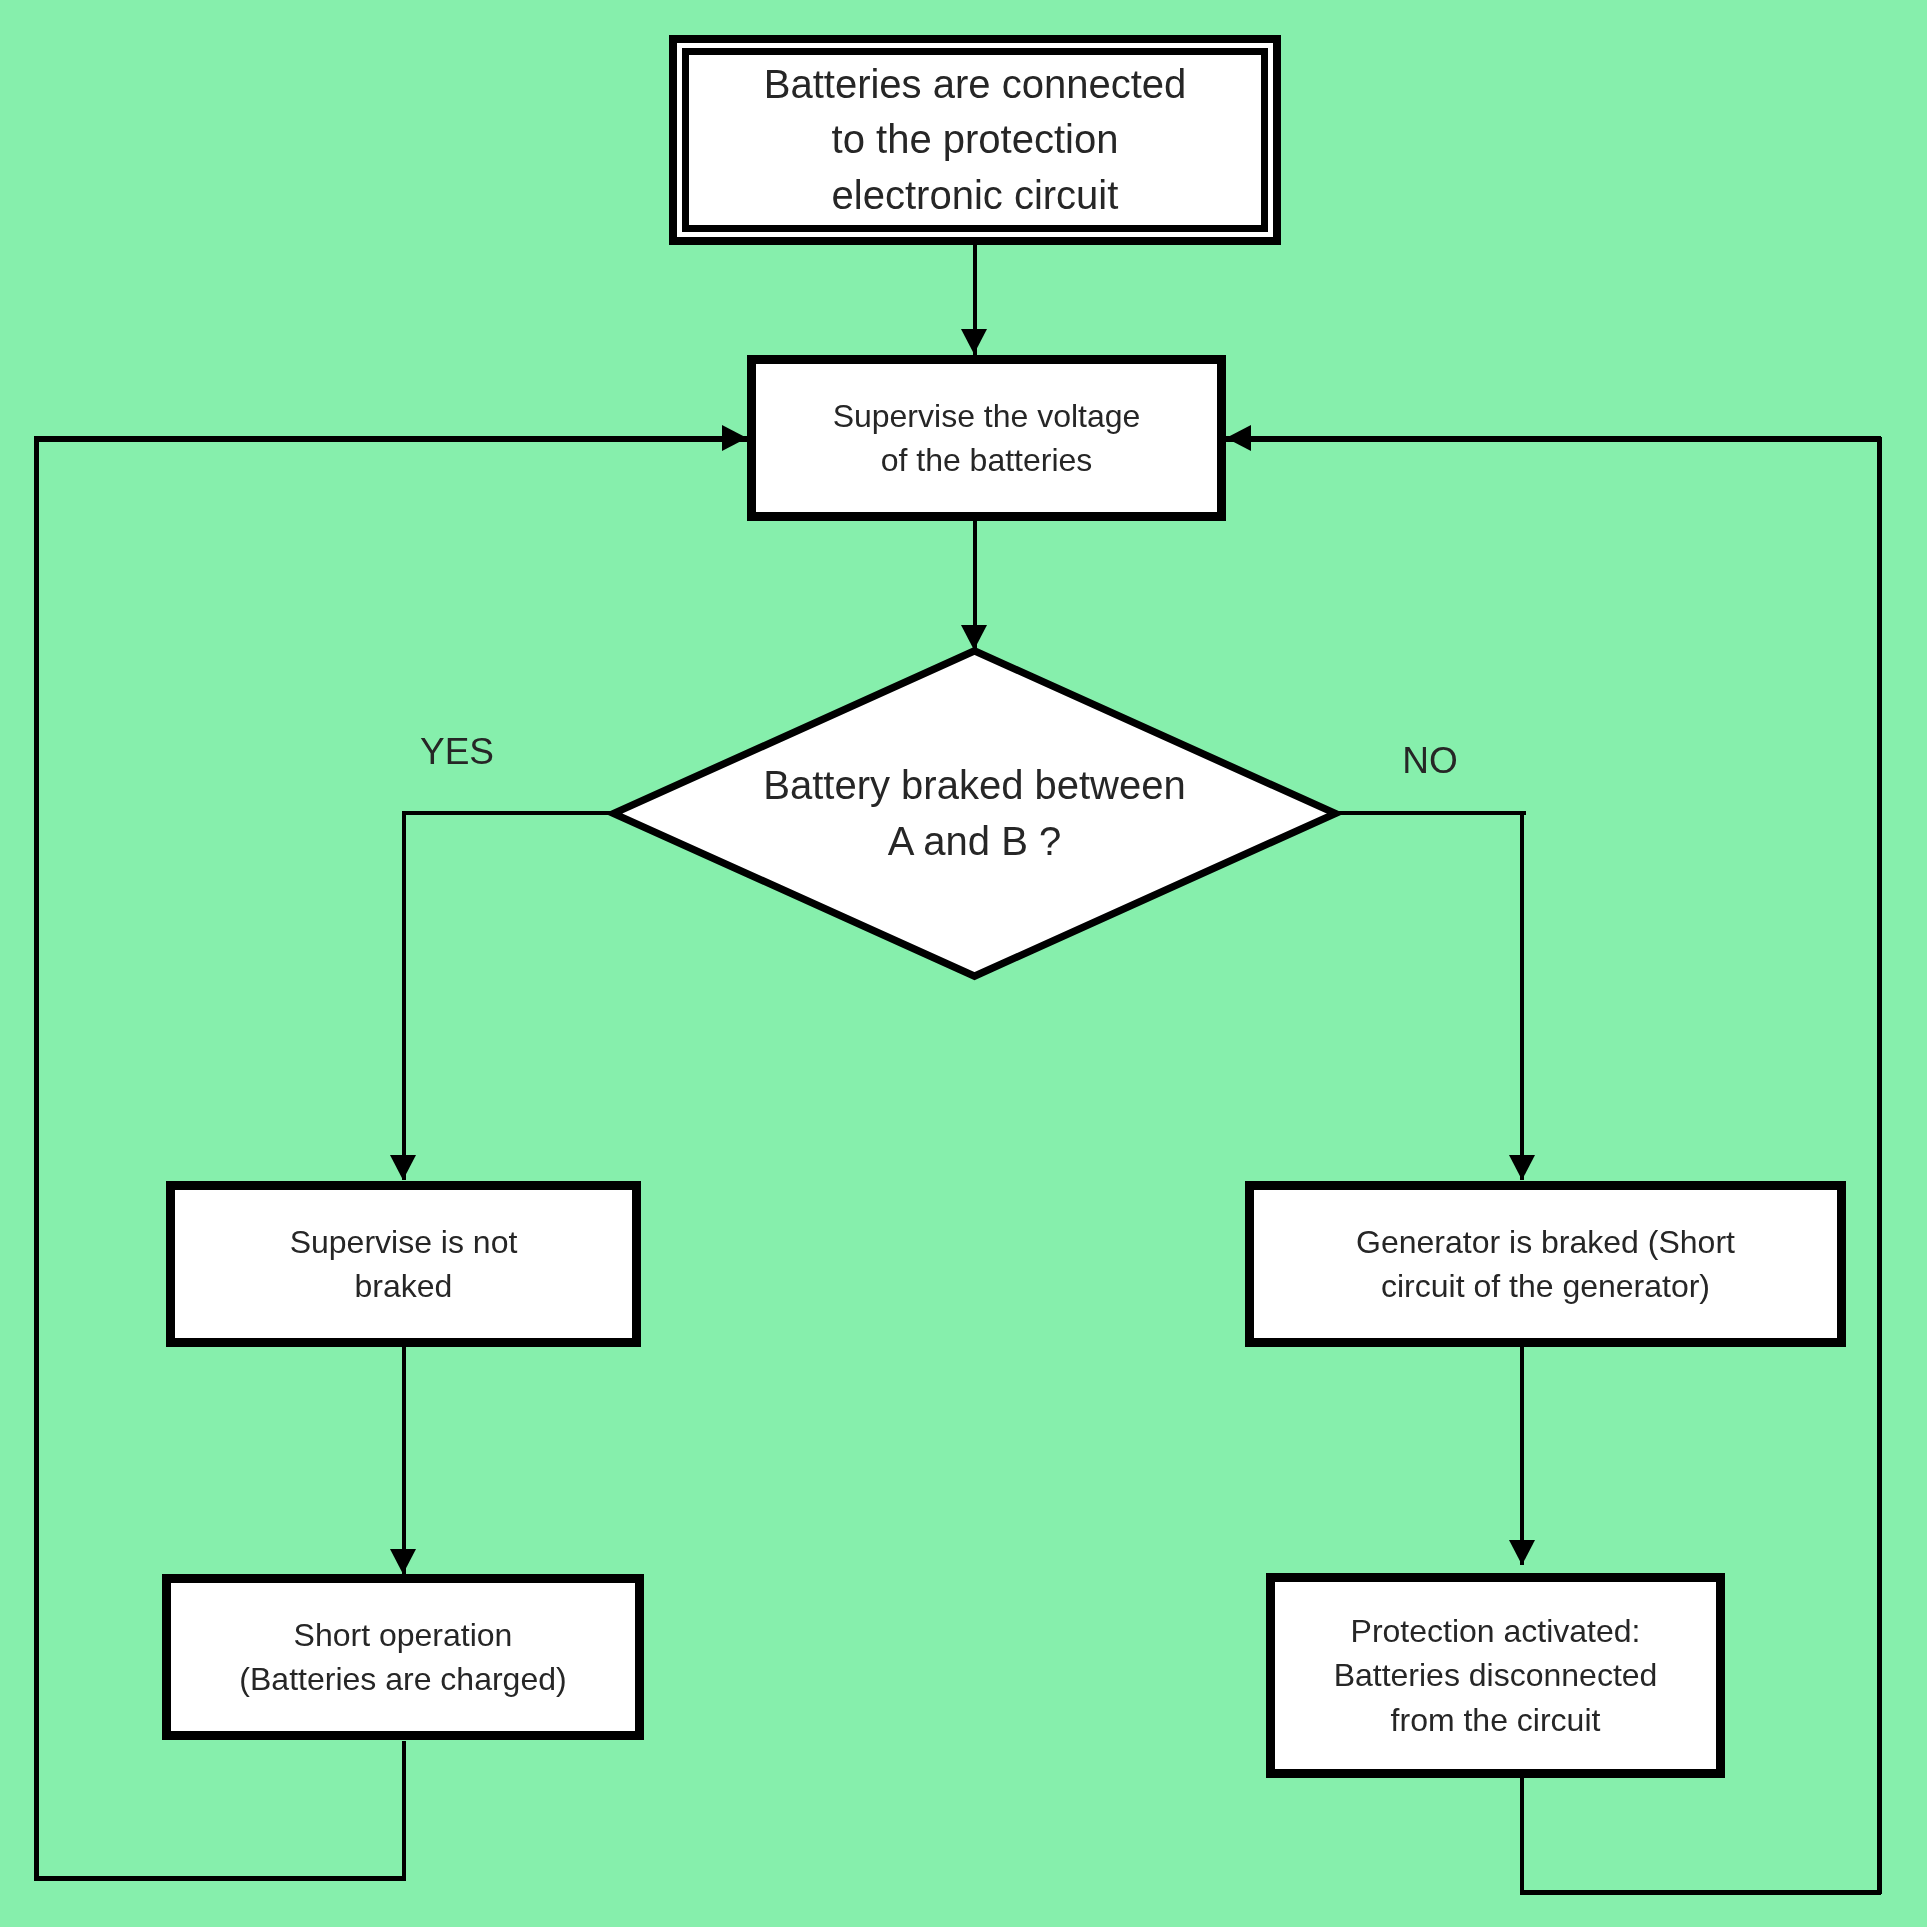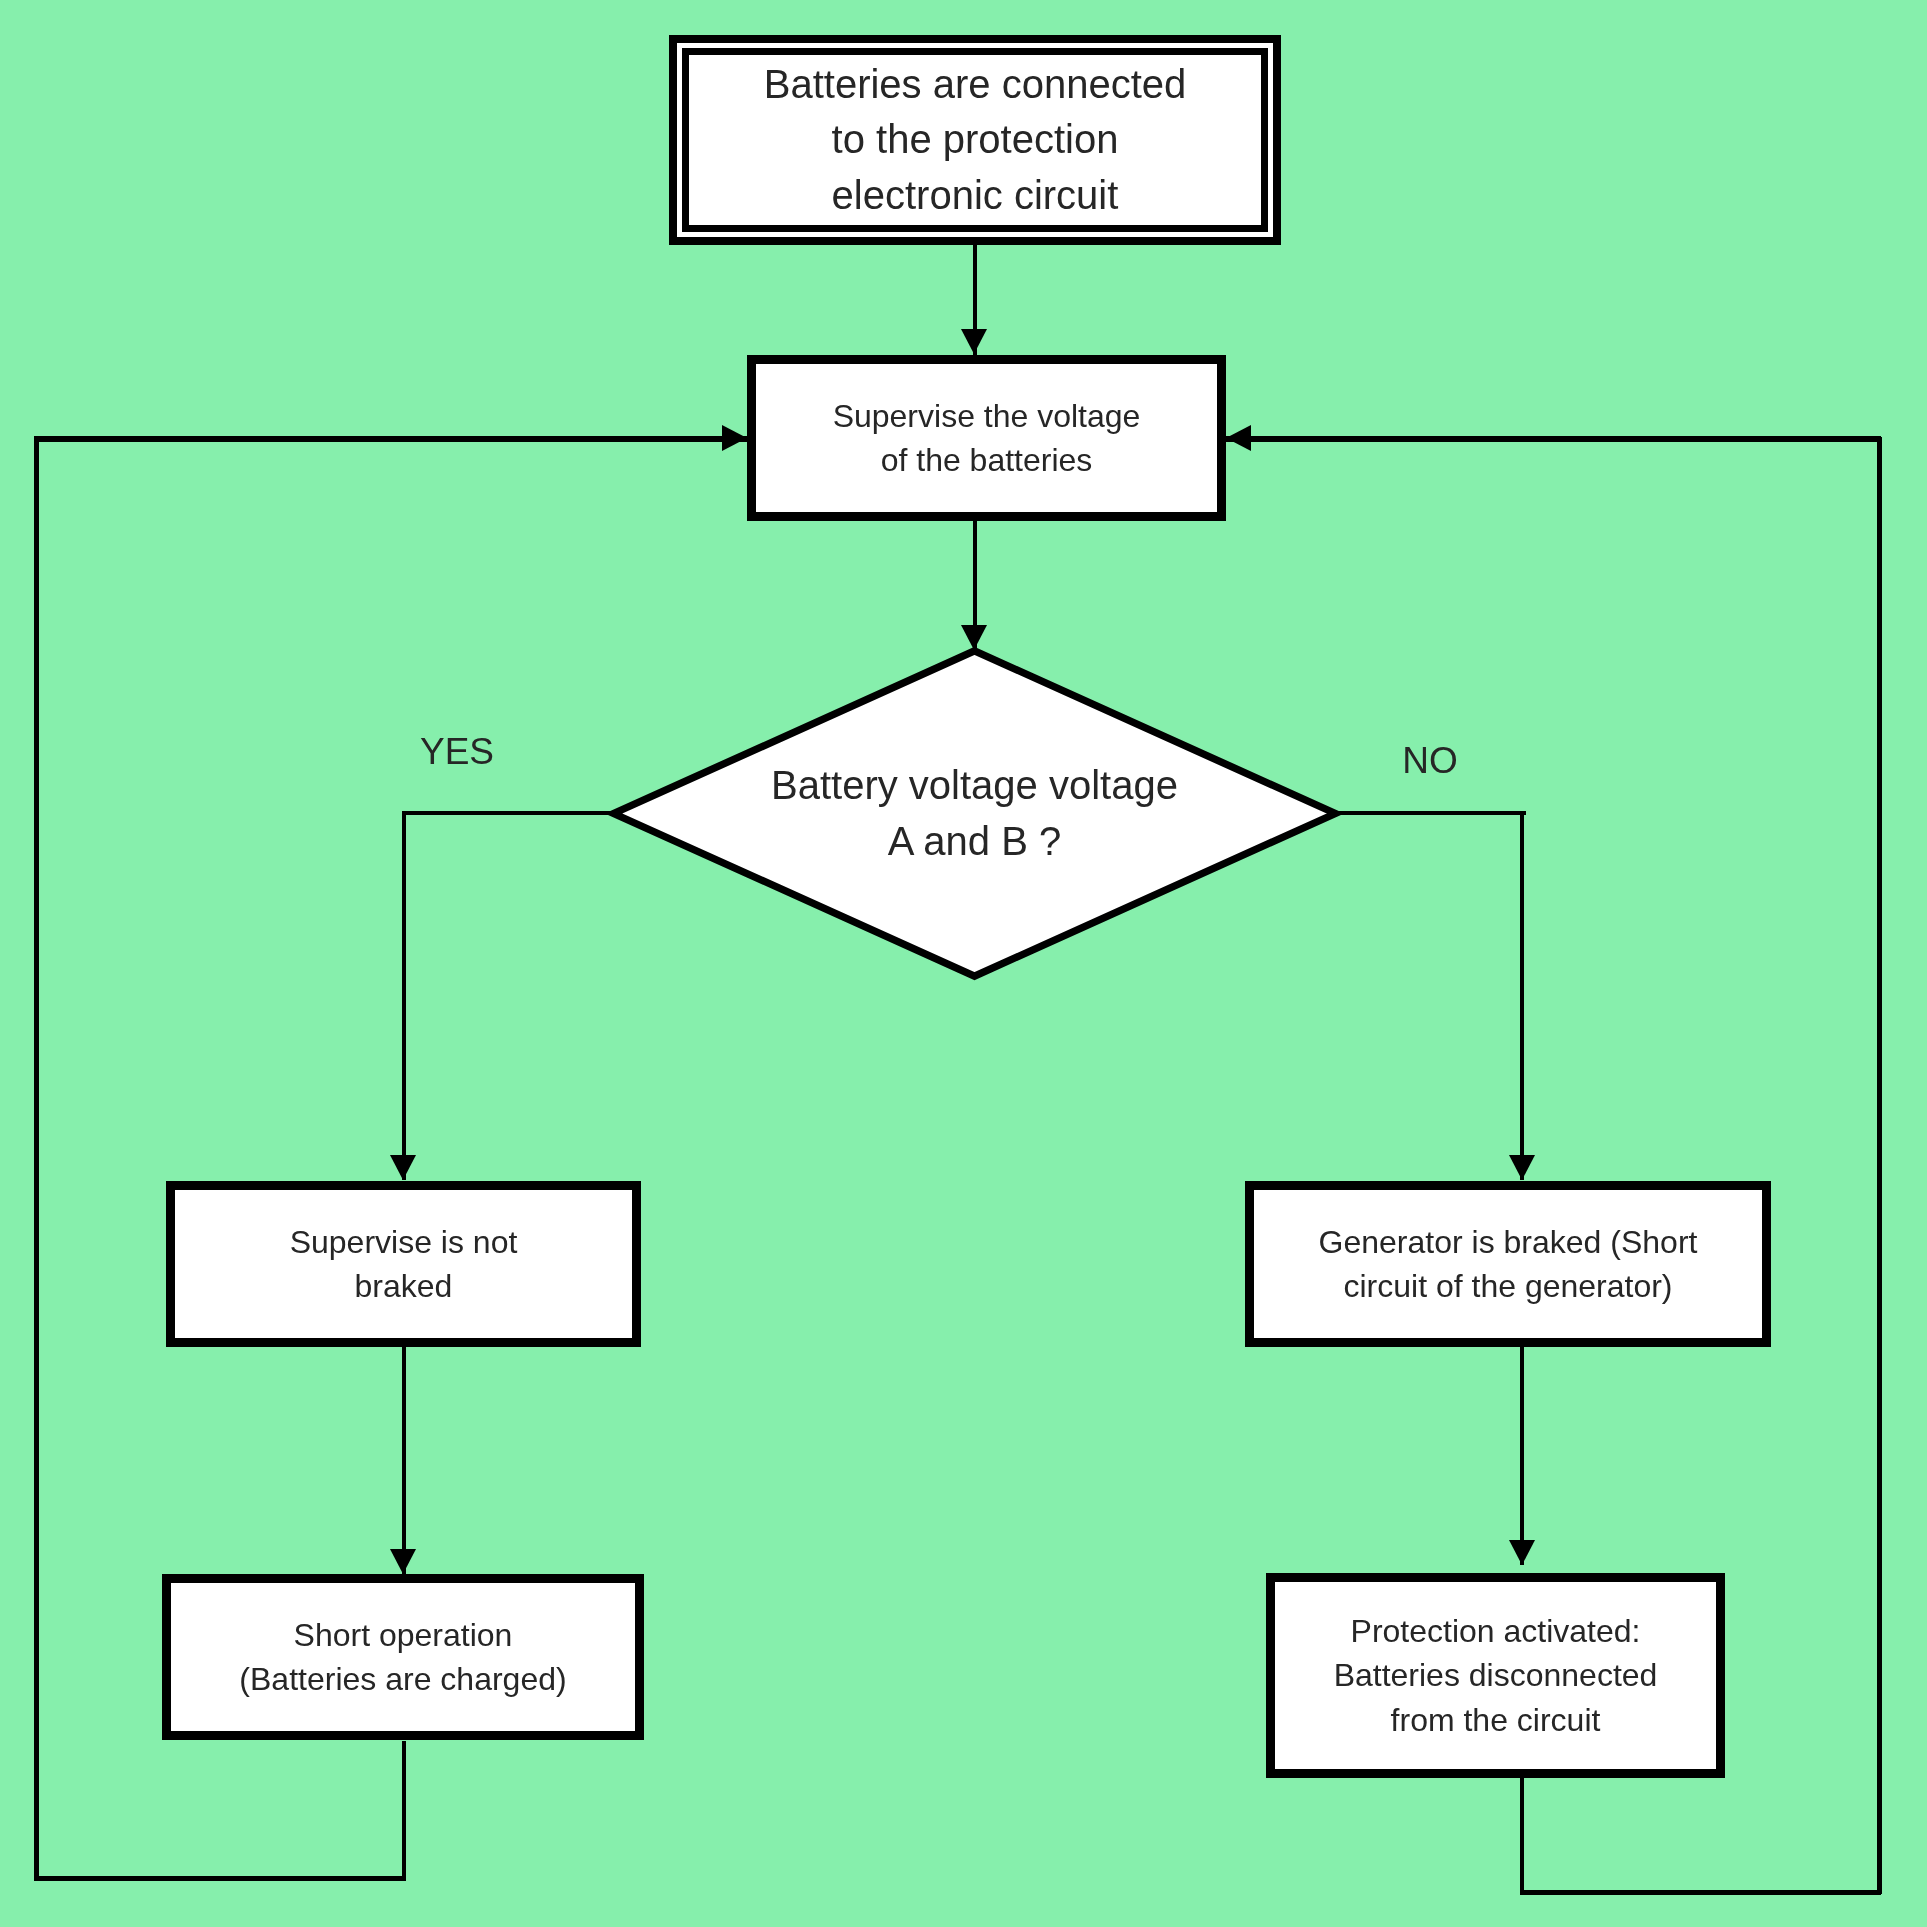--- a/index.html
+++ b/index.html
@@ -109,21 +109,21 @@
 
   <div class="node" style="left:747px; top:355px; width:479px; height:166px;">Supervise the voltage
 of the batteries</div>
 
   <div class="line" style="left:973px; top:521px; width:3.7px; height:130px;"></div>
   <div class="arrow-down" style="left:961px; top:625px;"></div>
 
   <svg class="diamond-svg" style="left:599px; top:636px;" width="751" height="355" viewBox="0 0 822 388">
     <polygon points="411,16 806,194 411,372 16,194" fill="#ffffff" stroke="#000000" stroke-width="8"></polygon>
   </svg>
-  <div class="diamond-text" style="left:599px; top:636px; width:751px; height:355px;">Battery voltage voltage
+  <div class="diamond-text" style="left:599px; top:636px; width:751px; height:355px;">Battery braked between
 A and B ?</div>
 
   <div class="branch-label" style="left:384px; top:731px; width:146px;">YES</div>
   <div class="branch-label" style="left:1357px; top:740px; width:146px;">NO</div>
 
   <div class="line" style="left:402px; top:811px; width:214px; height:3.7px;"></div>
   <div class="line" style="left:402px; top:811px; width:3.7px; height:369px;"></div>
   <div class="arrow-down" style="left:390px; top:1155px;"></div>
 
   <div class="node" style="left:166px; top:1181px; width:475px; height:166px;">Supervise is not
@@ -138,21 +138,21 @@
   <div class="line" style="left:402px; top:1741px; width:3.7px; height:139px;"></div>
   <div class="line" style="left:34px; top:1876px; width:372px; height:4.6px;"></div>
   <div class="line" style="left:34px; top:437px; width:4.6px; height:1444px;"></div>
   <div class="line" style="left:34px; top:436px; width:714px; height:5.5px;"></div>
   <div class="arrow-right" style="left:722px; top:425px;"></div>
 
   <div class="line" style="left:1334px; top:811px; width:192px; height:3.7px;"></div>
   <div class="line" style="left:1520px; top:811px; width:3.7px; height:369px;"></div>
   <div class="arrow-down" style="left:1509px; top:1155px;"></div>
 
-  <div class="node" style="left:1245px; top:1181px; width:526px; height:166px;">Generator is braked (Short
+  <div class="node" style="left:1245px; top:1181px; width:601px; height:166px;">Generator is braked (Short
 circuit of the generator)</div>
 
   <div class="line" style="left:1520px; top:1347px; width:3.7px; height:218px;"></div>
   <div class="arrow-down" style="left:1509px; top:1540px;"></div>
 
   <div class="node" style="left:1266px; top:1565px; width:459px; height:205px;margin-top:8px;">Protection activated:
 Batteries disconnected
 from the circuit</div>
 
   <div class="line" style="left:1520px; top:1770px; width:3.7px; height:124px;"></div>

